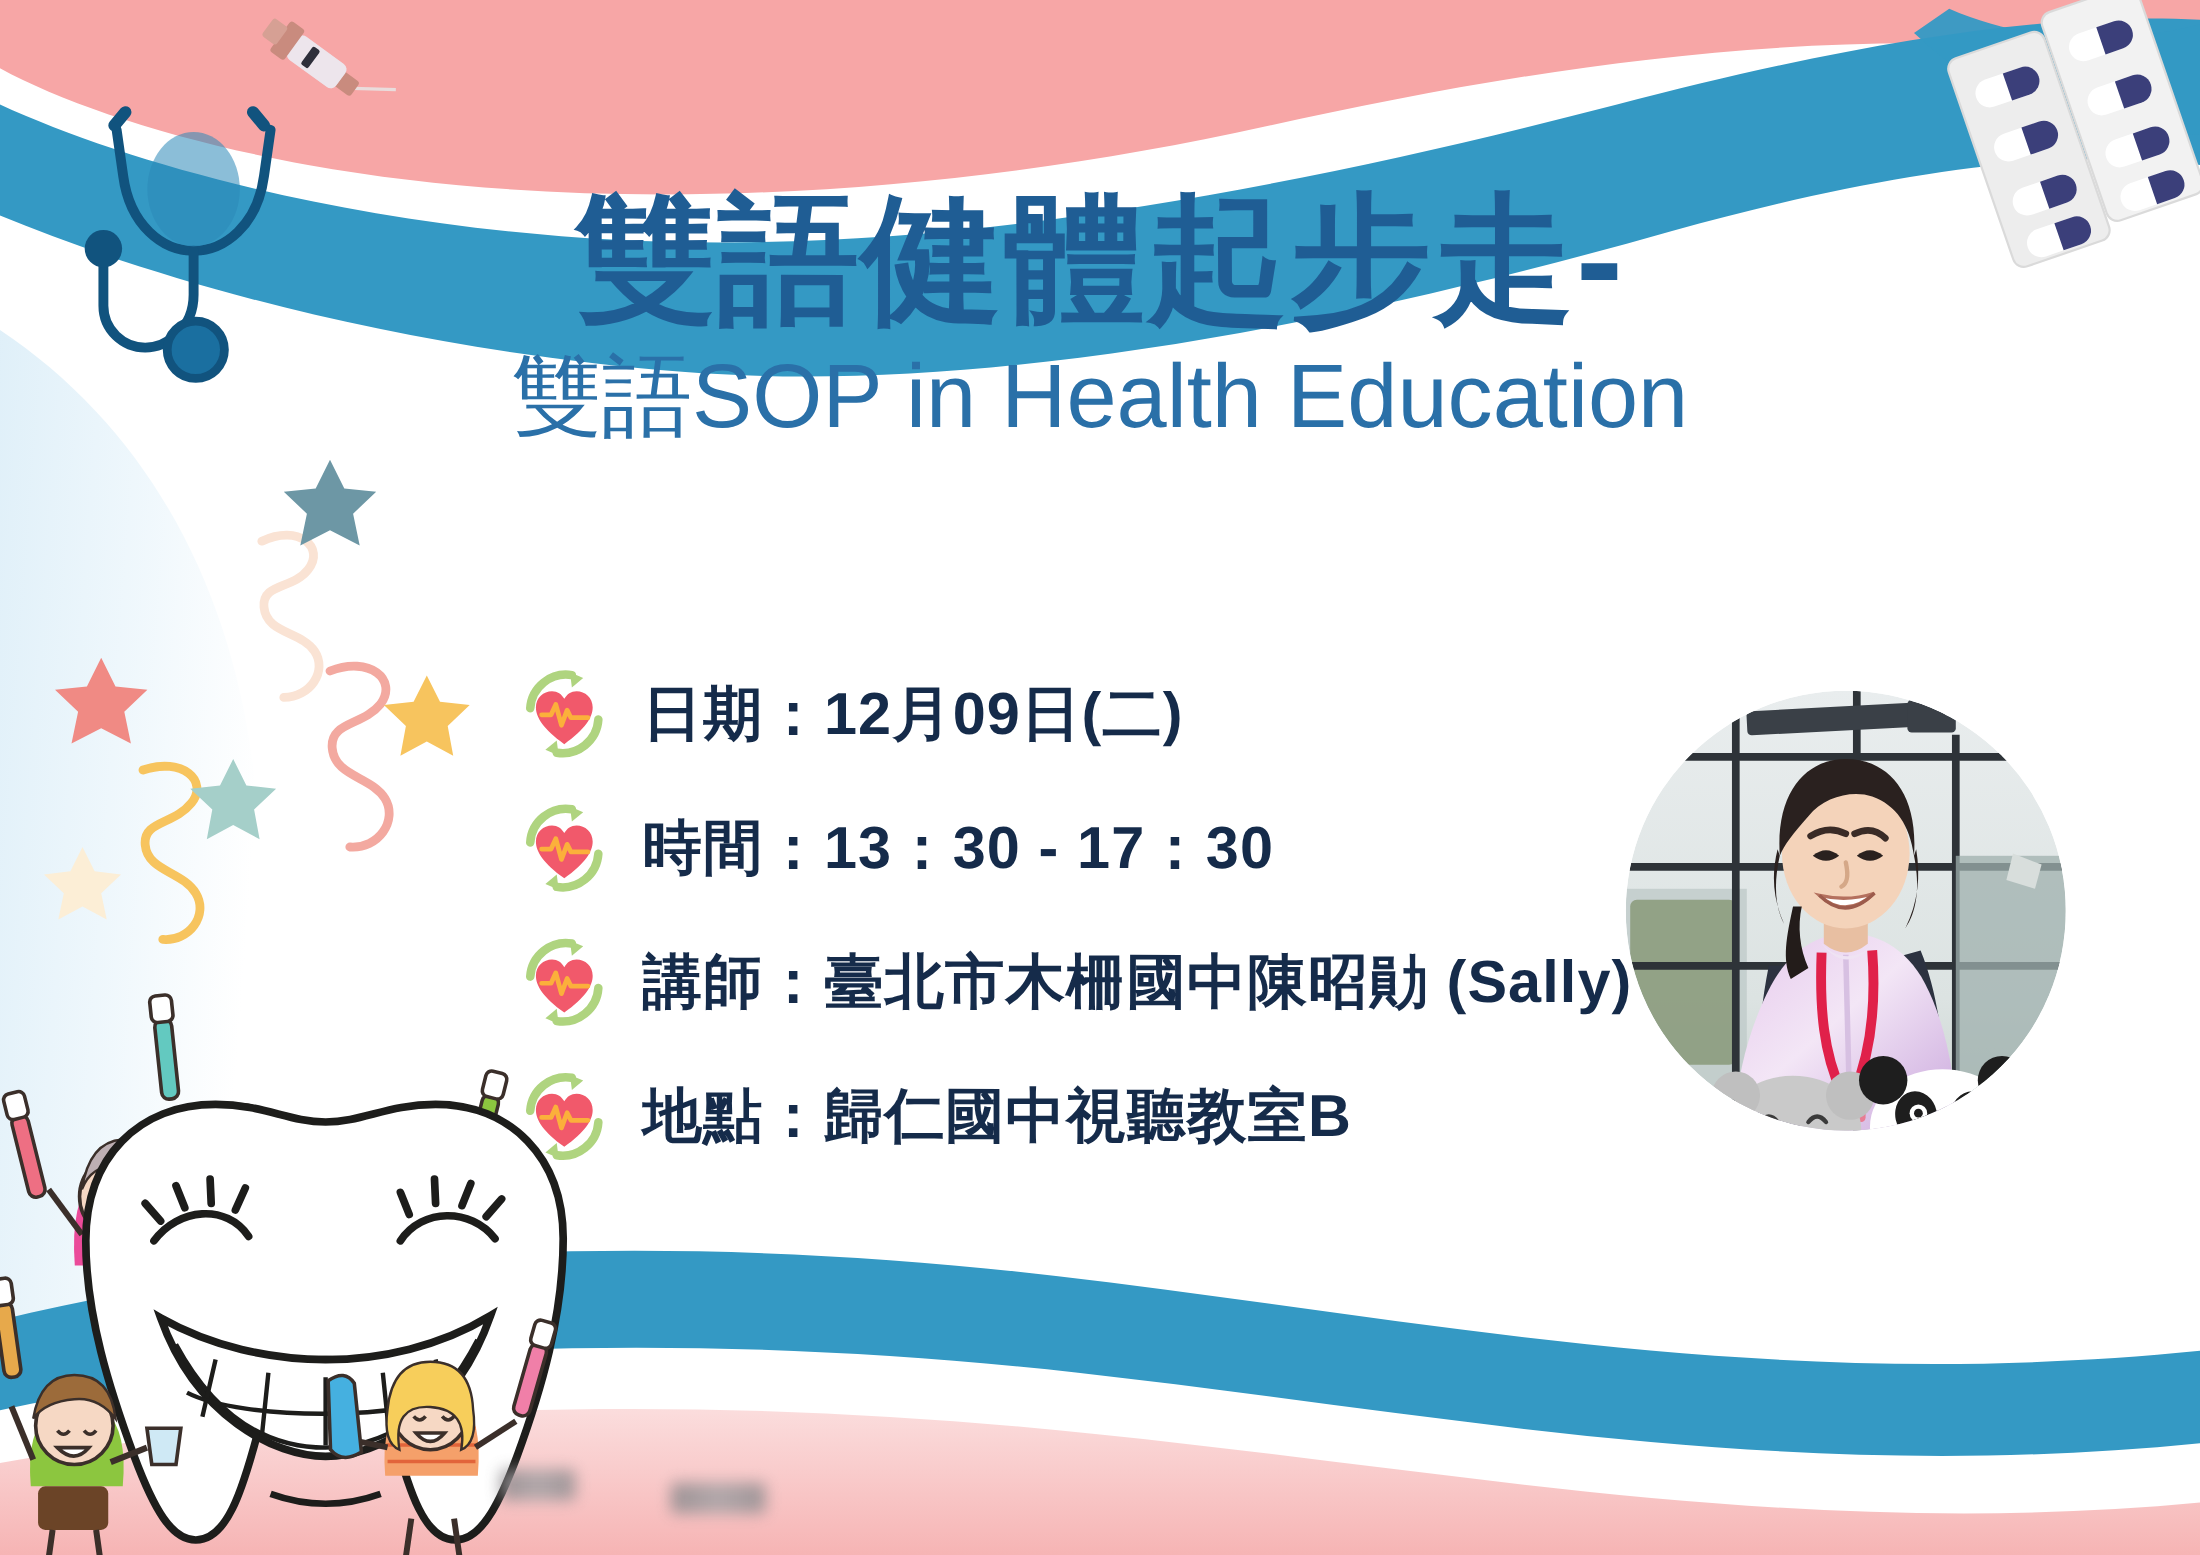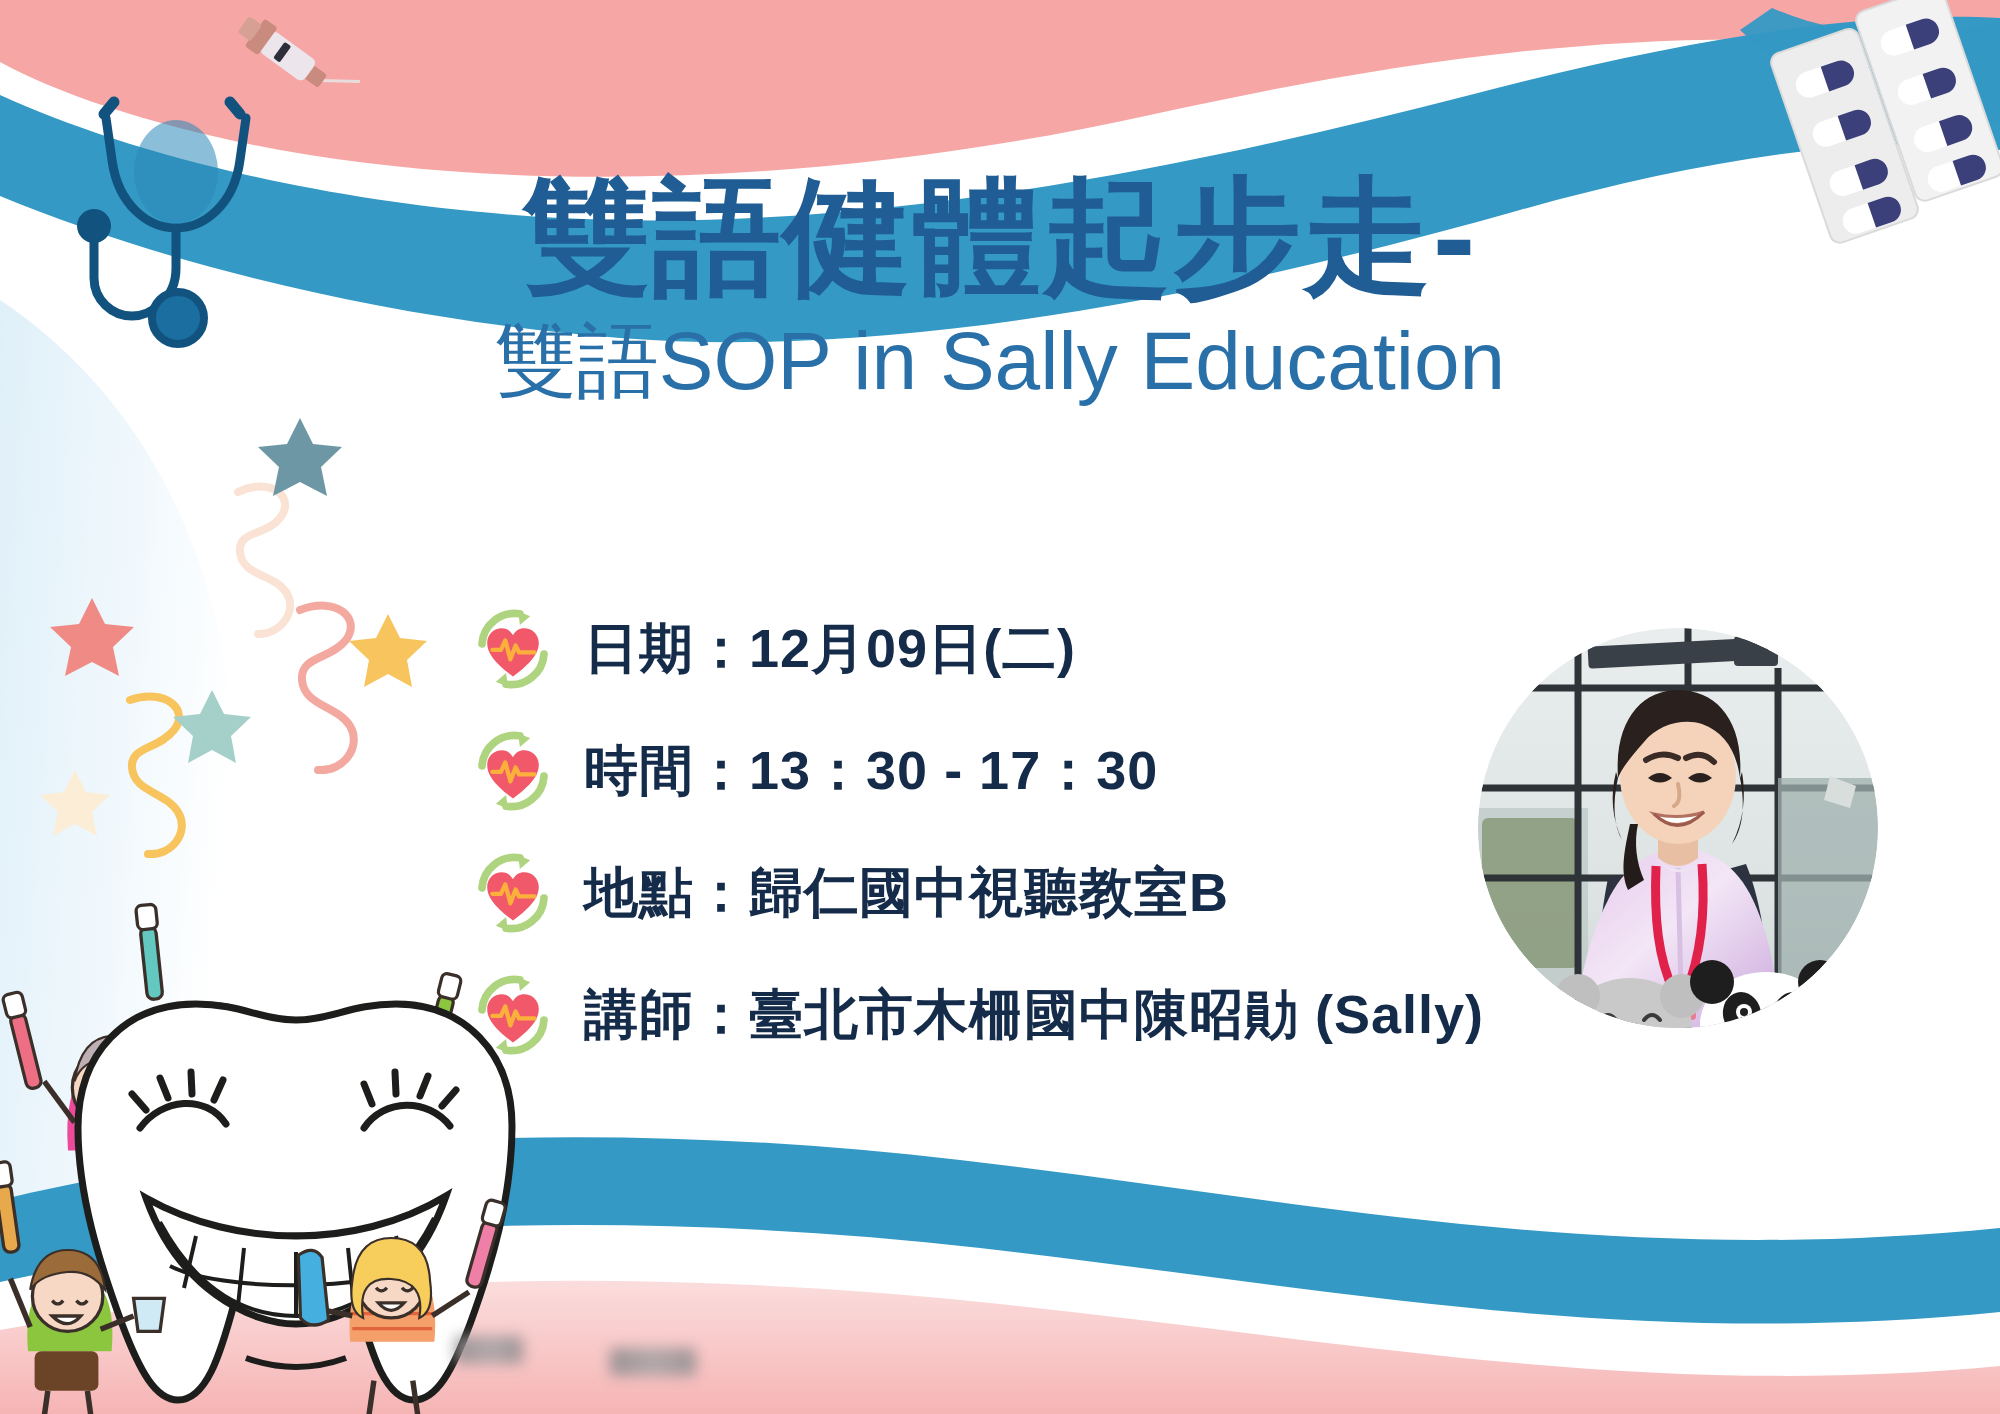--- a/index.html
+++ b/index.html
@@ -335,21 +335,21 @@
         <ellipse cx="70" cy="194" rx="12" ry="9" fill="#6F7BC4"></ellipse>
       </g>
     </g>
   </svg>
 
   <div class="blur-strip" style="left:455px;top:1336px;width:68px;height:28px;"></div>
   <div class="blur-strip" style="left:610px;top:1348px;width:86px;height:28px;"></div>
 
   <div id="title-block">
     <h1 id="main-title">雙語健體起步走-</h1>
-    <h2 id="sub-title">雙語SOP in Sally Education</h2>
+    <h2 id="sub-title">雙語SOP in Health Education</h2>
   </div>
 
   <div id="info-list">
 
     <div class="info-row">
       <span class="info-icon">
         <svg viewBox="0 0 100 100" xmlns="http://www.w3.org/2000/svg">
           <g fill="none" stroke="#AFD47F" stroke-width="9" stroke-linecap="round">
             <path d="M14,44 A38,38 0 0 1 58,9"></path>
             <path d="M86,56 A38,38 0 0 1 42,91"></path>
@@ -385,37 +385,37 @@
           <g fill="none" stroke="#AFD47F" stroke-width="9" stroke-linecap="round">
             <path d="M14,44 A38,38 0 0 1 58,9"></path>
             <path d="M86,56 A38,38 0 0 1 42,91"></path>
           </g>
           <path d="M56,6 l14,6 l-12,10 Z" fill="#AFD47F"></path>
           <path d="M44,94 l-14,-6 l12,-10 Z" fill="#AFD47F"></path>
           <path d="M50,82 C28,66 20,54 20,43 C20,33 28,26 37,26 C43,26 47,29 50,34 C53,29 57,26 63,26 C72,26 80,33 80,43 C80,54 72,66 50,82 Z" fill="#F1596B"></path>
           <path d="M26,51 h10 l5,-11 l6,22 l6,-16 l4,8 h18" fill="none" stroke="#FBB03B" stroke-width="5" stroke-linejoin="round" stroke-linecap="round"></path>
         </svg>
       </span>
-      <span class="info-text">地點：歸仁國中視聽教室B</span>
+      <span class="info-text">講師：臺北市木柵國中陳昭勛 (Sally)</span>
     </div>
 
     <div class="info-row">
       <span class="info-icon">
         <svg viewBox="0 0 100 100" xmlns="http://www.w3.org/2000/svg">
           <g fill="none" stroke="#AFD47F" stroke-width="9" stroke-linecap="round">
             <path d="M14,44 A38,38 0 0 1 58,9"></path>
             <path d="M86,56 A38,38 0 0 1 42,91"></path>
           </g>
           <path d="M56,6 l14,6 l-12,10 Z" fill="#AFD47F"></path>
           <path d="M44,94 l-14,-6 l12,-10 Z" fill="#AFD47F"></path>
           <path d="M50,82 C28,66 20,54 20,43 C20,33 28,26 37,26 C43,26 47,29 50,34 C53,29 57,26 63,26 C72,26 80,33 80,43 C80,54 72,66 50,82 Z" fill="#F1596B"></path>
           <path d="M26,51 h10 l5,-11 l6,22 l6,-16 l4,8 h18" fill="none" stroke="#FBB03B" stroke-width="5" stroke-linejoin="round" stroke-linecap="round"></path>
         </svg>
       </span>
-      <span class="info-text">講師：臺北市木柵國中陳昭勛 (Sally)</span>
+      <span class="info-text">地點：歸仁國中視聽教室B</span>
     </div>
 
   </div>
 
   <div id="portrait">
     <svg viewBox="0 0 400 400" xmlns="http://www.w3.org/2000/svg">
       <defs>
         <clipPath id="circClip">
             <circle cx="200" cy="200" r="200"></circle>
           </clipPath>

